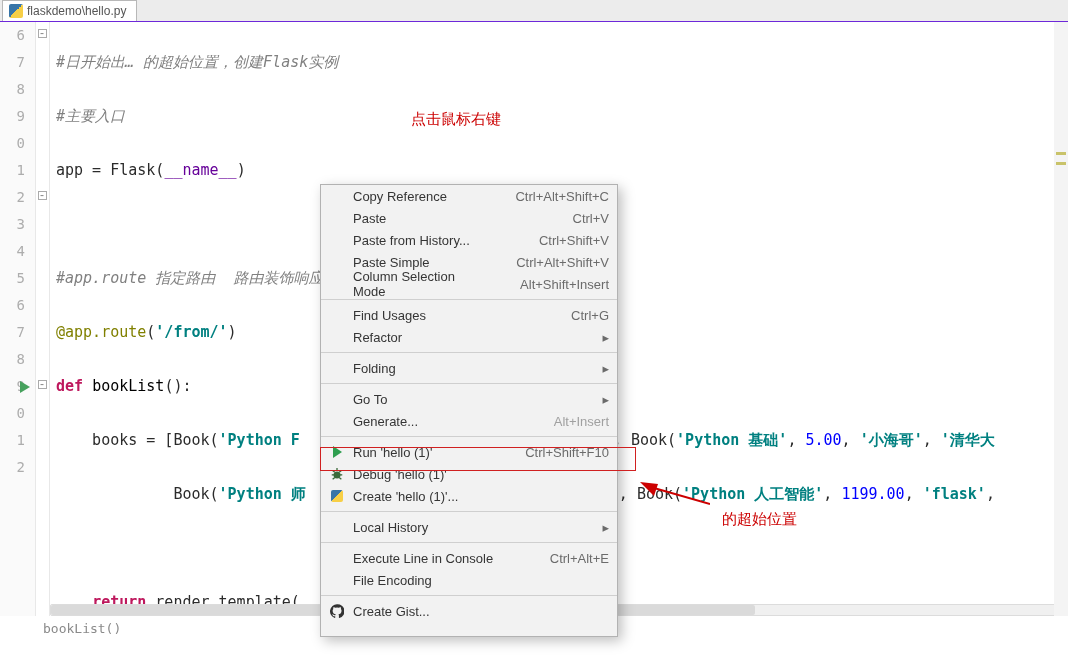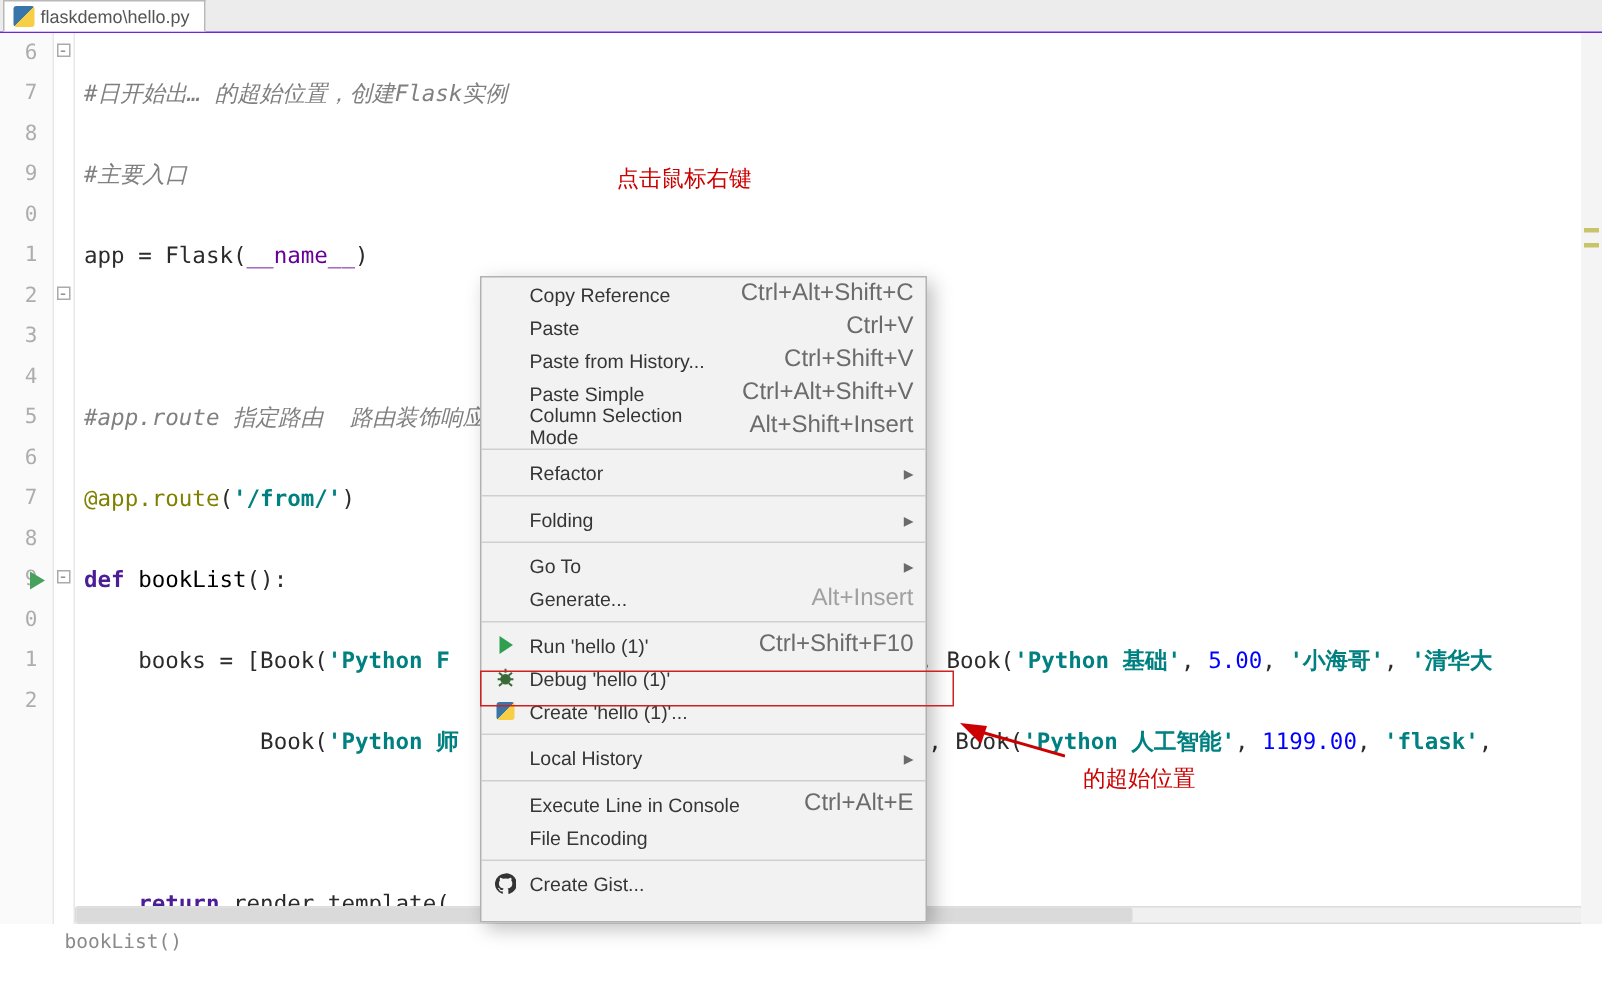--- a/index.html
+++ b/index.html
@@ -76,21 +76,21 @@
     white-space:pre;
     padding-left:6px;
     position:relative;
     color:#2b2b2b;
     overflow:hidden;
   }
   .code .line{height:27px;}
 
   
   .c-comment{color:#808080;font-style:italic;}
-  .c-kw{color:#4c1d95;font-weight:bold;}
+  .c-kw{color:#be185d;font-weight:bold;}
   .c-dec{color:#808000;}
   .c-fn{color:#000000;}
   .c-str{color:#008080;font-weight:bold;}
   .c-num{color:#0000ff;}
   .c-special{color:#660099;}
 
   .run-tri{
     position:absolute;
     left:20px;
     width:0;height:0;
@@ -130,21 +130,21 @@
     padding-bottom:14px;
   }
   .ctxmenu .row{
     display:flex;
     align-items:center;
     height:22px;
     padding:0 8px 0 32px;
     position:relative;
   }
   .ctxmenu .row .lbl{flex:1;}
-  .ctxmenu .row .sc{color:#6b6b6b; font-size:16px;margin-left:36px;}
+  .ctxmenu .row .sc{color:#6b6b6b; font-size:13px;margin-left:36px;}
   .ctxmenu .row .sub{color:#6b6b6b;}
   .ctxmenu .sep{height:1px;background:#cfcfcf;margin:4px 0;}
   .ctxmenu .row .dis{color:#a0a0a0;}
 
   .ctxmenu .icon{
     position:absolute;left:8px;top:3px;width:16px;height:16px;
     display:flex;align-items:center;justify-content:center;
   }
   .icon-play{width:0;height:0;border-left:9px solid #2e9e4f;border-top:6px solid transparent;border-bottom:6px solid transparent;}
   .icon-bug svg{width:14px;height:14px;}
@@ -296,20 +296,24 @@
   <div class="row">
     <span class="lbl">Paste Simple</span>
     <span class="sc">Ctrl+Alt+Shift+V</span>
   </div>
   <div class="row">
     <span class="lbl">Column Selection Mode</span>
     <span class="sc">Alt+Shift+Insert</span>
   </div>
   <div class="sep"></div>
   <div class="row">
+    <span class="lbl">Find Usages</span>
+    <span class="sc">Ctrl+G</span>
+  </div>
+  <div class="row">
     <span class="lbl">Refactor</span>
     <span class="sub">▸</span>
   </div>
   <div class="sep"></div>
   <div class="row">
     <span class="lbl">Folding</span>
     <span class="sub">▸</span>
   </div>
   <div class="sep"></div>
   <div class="row">

